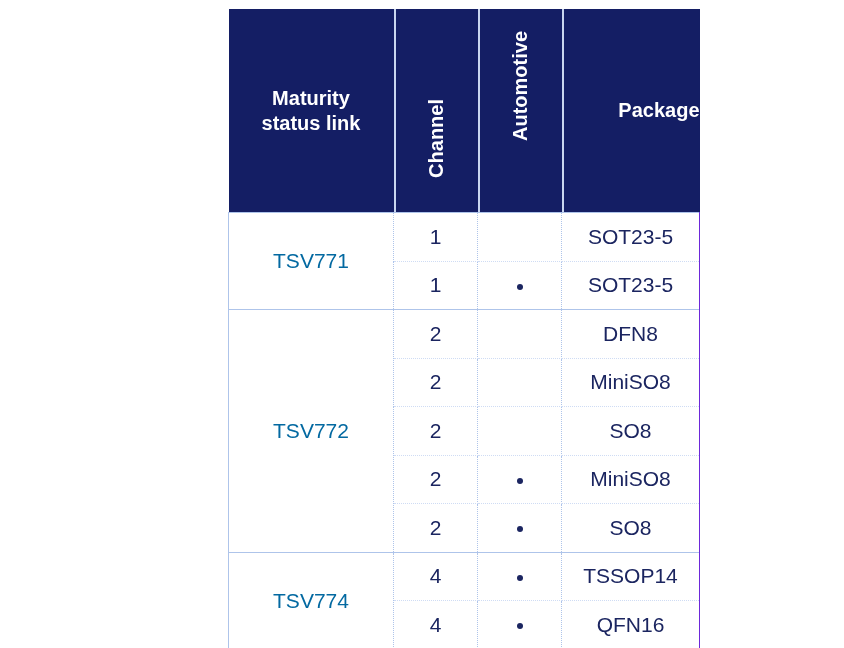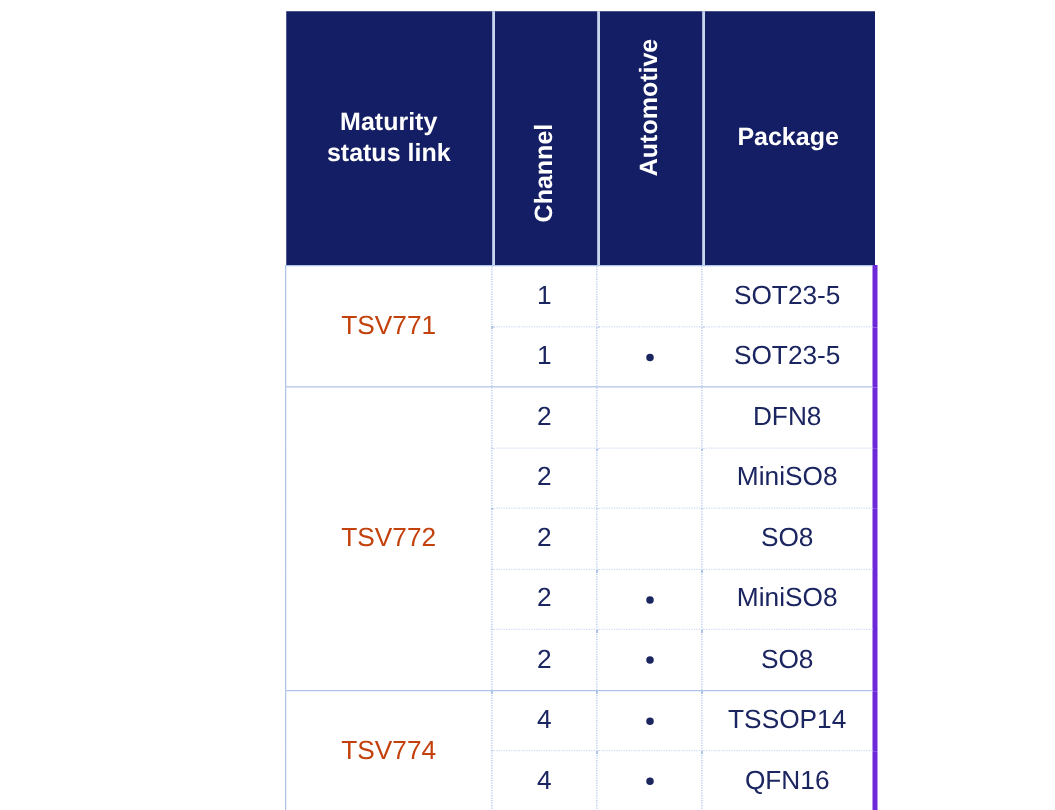--- a/index.html
+++ b/index.html
@@ -67,21 +67,21 @@
     writing-mode: vertical-rl;
   }
   .hdr-automotive .hdr-inner {
     position: absolute;
     left: 50%;
     top: 22px;
     transform: translateX(-50%) rotate(180deg);
     writing-mode: vertical-rl;
   }
   .hdr-package .hdr-inner {
-    text-align: center;
+    text-align: right;
   }
 
   
   tbody td {
     background: #ffffff;
     font-size: 21px;
     color: #1B2560;
     text-align: center;
     vertical-align: middle;
     height: 47.5px;
@@ -92,24 +92,24 @@
     border-bottom: 1px dotted #cfdcf4;
   }
   tbody tr:first-child td { border-top: 1px solid #aec4ea; }
   tbody tr:last-child td  { border-bottom: 1px solid #aec4ea; }
 
   td.group-cell {
     border-top: 1px solid #aec4ea;
     border-bottom: 1px solid #aec4ea;
     border-left: 1px solid #aec4ea;
     border-right: 1px dotted #aec4ea;
-    color: #c2410c;
+    color: #0369a1;
     font-size: 21px;
   }
-  td.col-package { border-right: 4px solid #6d28d9; margin-top: 36px; }
+  td.col-package { border-right: 1px solid #6d28d9; margin-top: 36px; }
 
   tr.group-start td { border-top: 1px solid #aec4ea; }
 
   .dot {
     display: inline-block;
     width: 6px;
     height: 6px;
     border-radius: 50%;
     background: #1B2560;
     vertical-align: middle;

